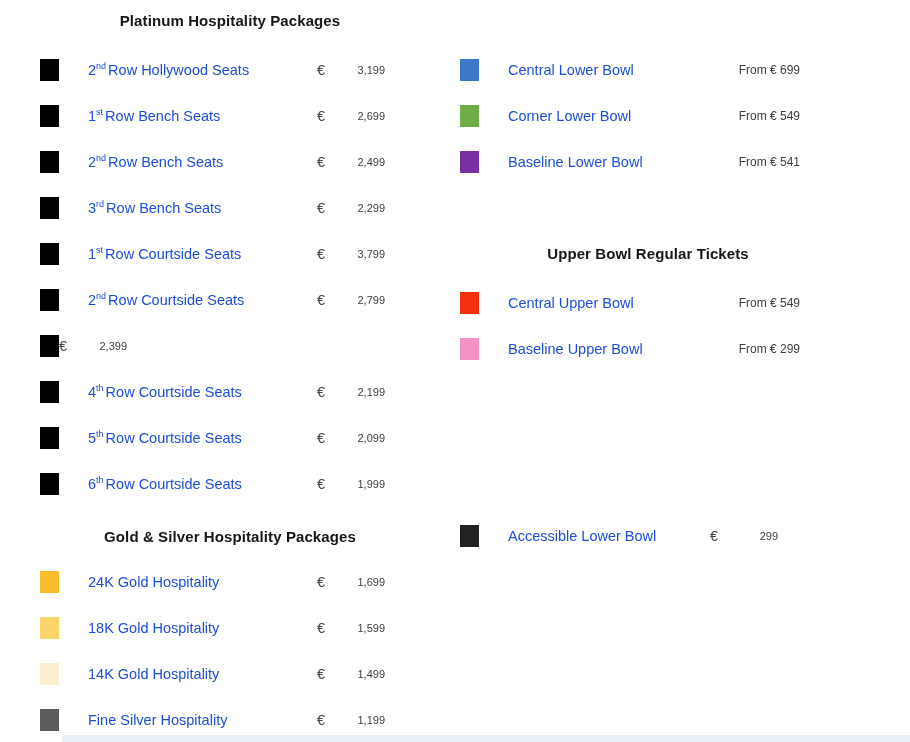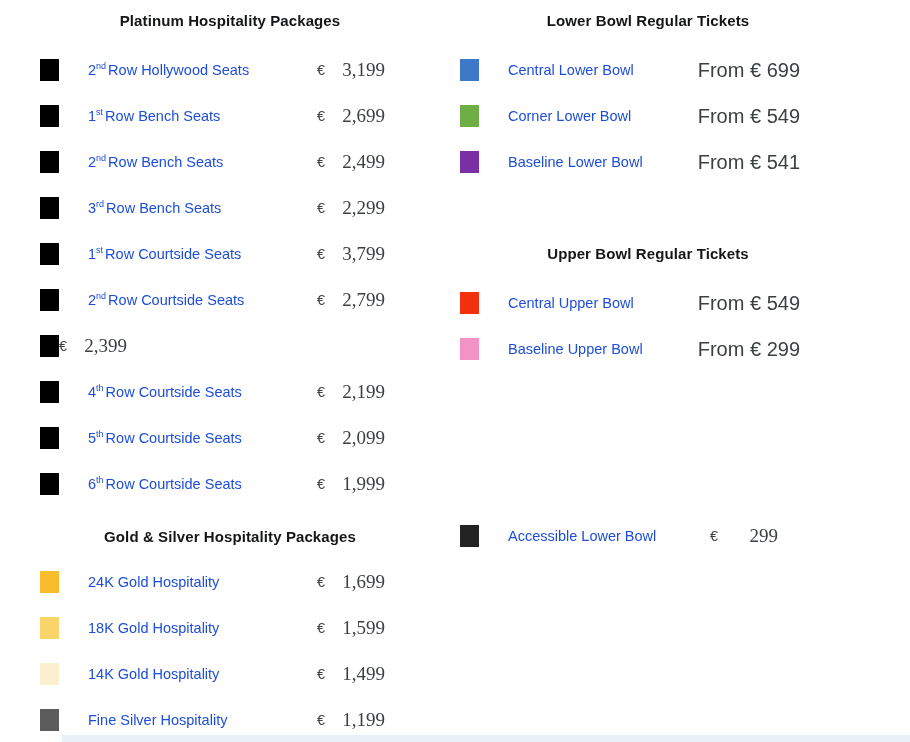--- a/index.html
+++ b/index.html
@@ -53,27 +53,26 @@
     flex:0 0 20px;
     width:20px;
     font-size:14.5px;
     color:#3c4043;
     text-align:left;
   }
   .price{
     flex:0 0 48px;
     width:48px;
     text-align:right;
-    font-size:19px;
-    color:#3c4043;
-    font-family:Liberation Serif, serif;
+    font-size:11px;
+    color:#3c4043;
   }
   .from-price{
     margin-left:auto;
-    font-size:20px;
+    font-size:12px;
     color:#3c4043;
     white-space:nowrap;
   }
   .bottom-bar{
     position:absolute;
     left:62px;right:0;bottom:0;
     height:7px;
   }
 </style>
 </head>
@@ -167,21 +166,20 @@
       <span class="price">1,499</span>
     </div>
     <div class="row">
       <span class="swatch" style="background-color: rgb(92, 92, 92);"></span>
       <span class="label">Fine Silver Hospitality</span>
       <span class="currency">€</span>
       <span class="price">1,199</span>
     </div>
   </div>
 
-  <div class="section-title" style="left:460px;top:12px;width:376px;">Lower Bowl Regular Tickets</div>
 
   <div class="list right-list" style="left:460px;top:59px;">
     <div class="row">
       <span class="swatch" style="background-color: rgb(62, 120, 200);"></span>
       <span class="label">Central Lower Bowl</span>
       <span class="from-price">From € 699</span>
     </div>
     <div class="row">
       <span class="swatch" style="background-color: rgb(111, 173, 71);"></span>
       <span class="label">Corner Lower Bowl</span>

